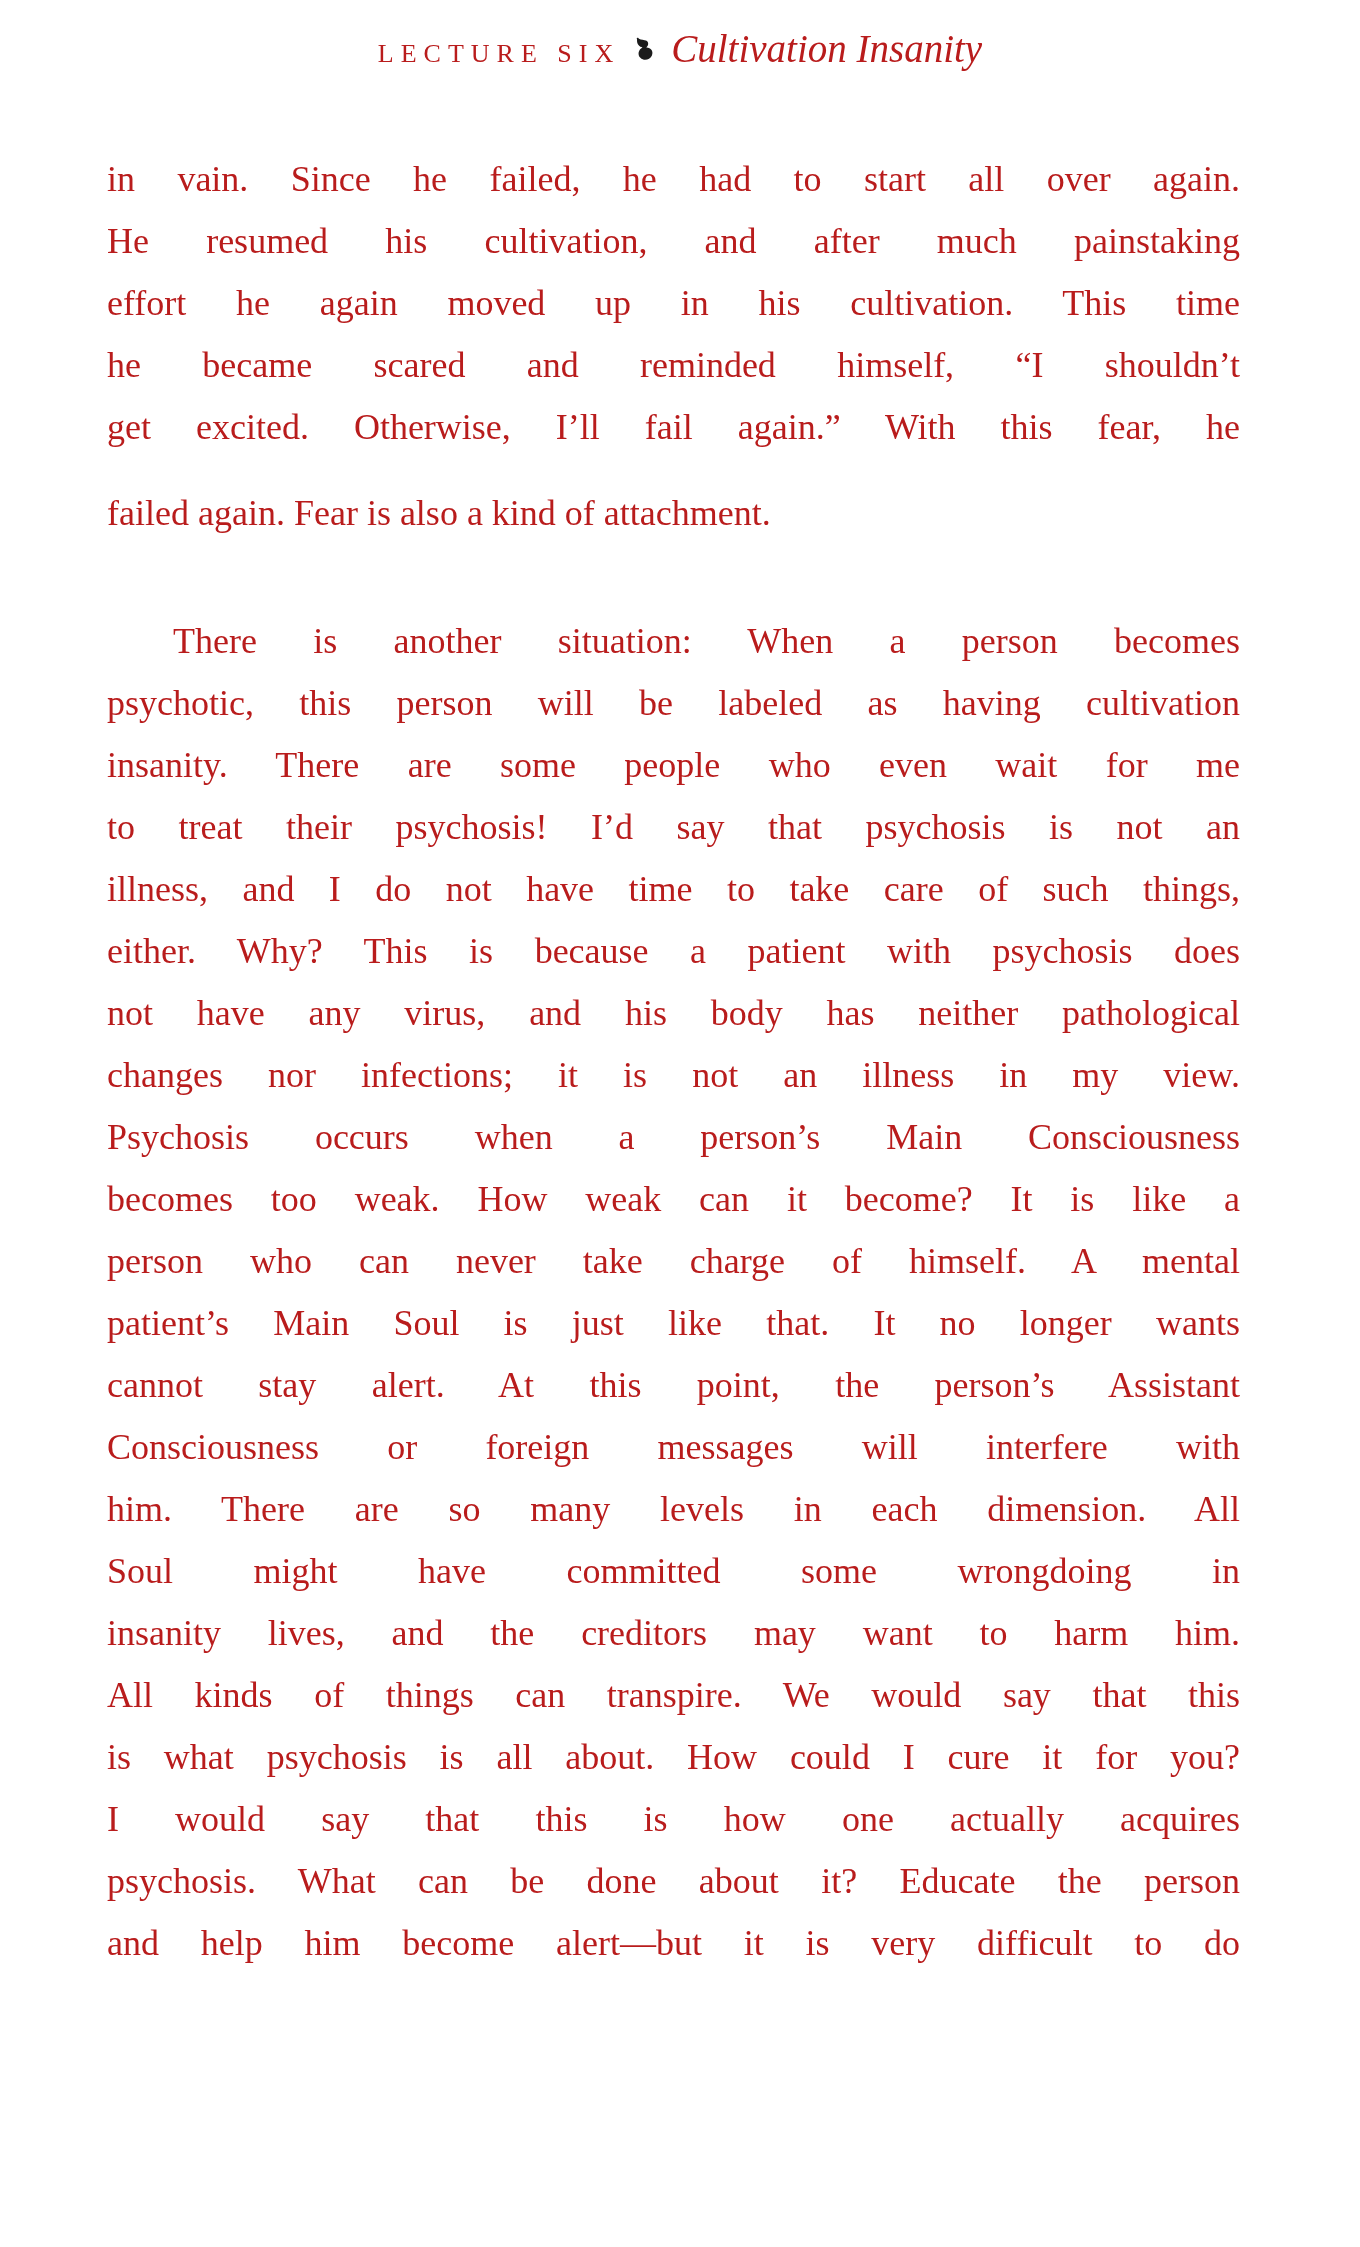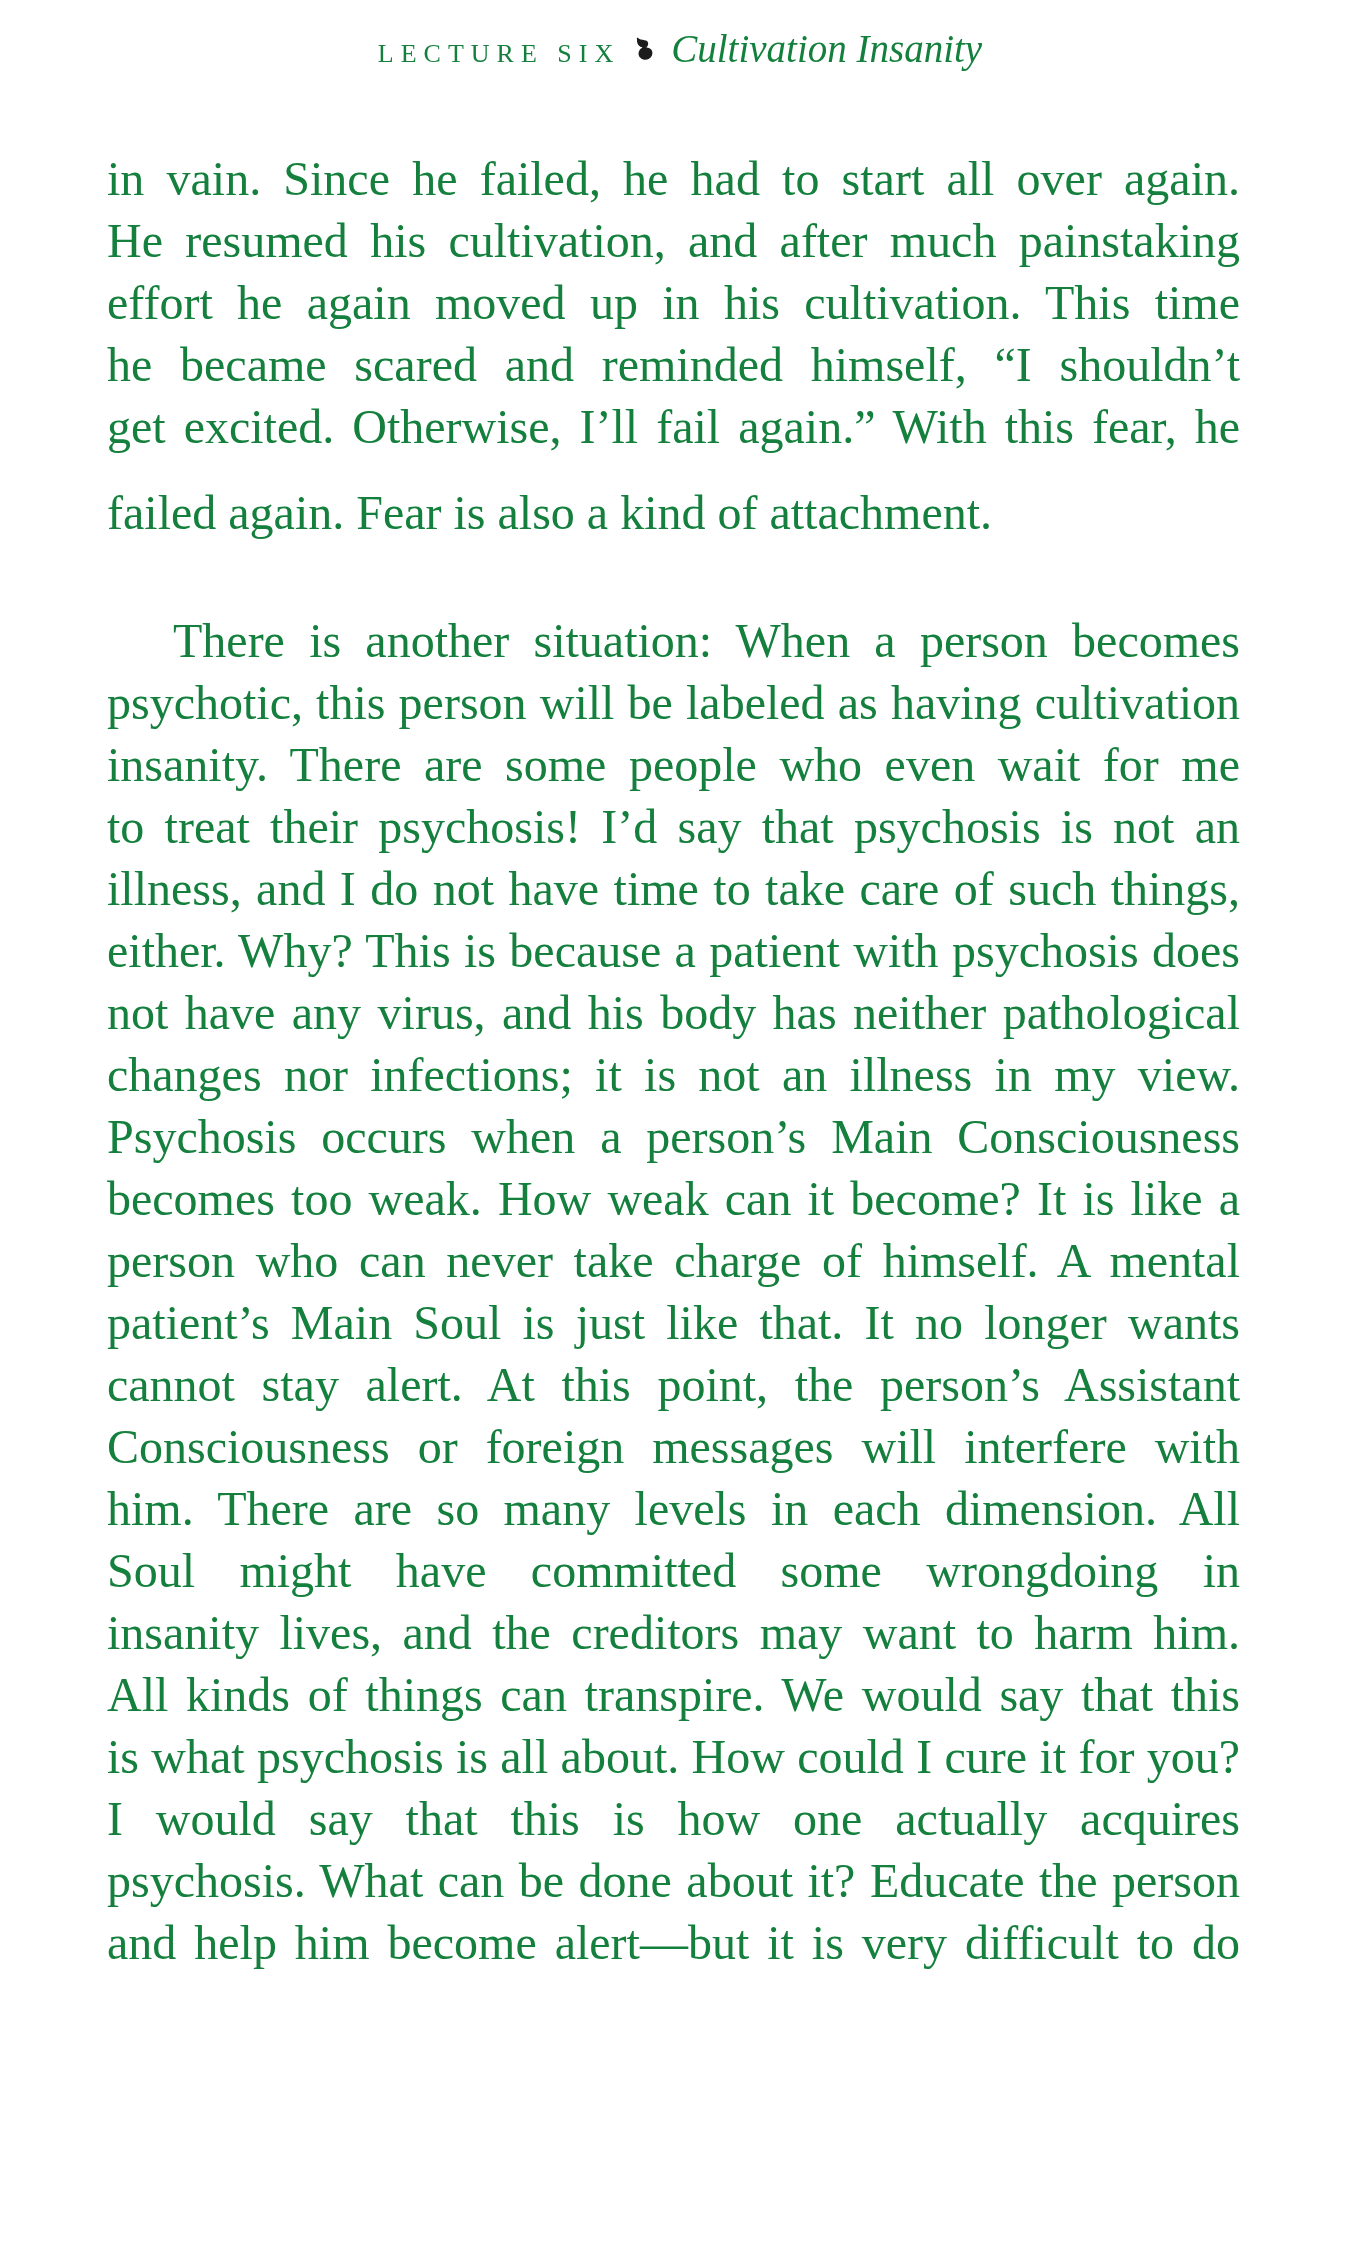--- a/index.html
+++ b/index.html
@@ -5,21 +5,21 @@
   html, body {
     margin: 0;
     padding: 0;
     background: #ffffff;
   }
   .page {
     position: relative;
     width: 1276px;
     height: 2247px;
     background: #ffffff;
-    color: #15803d;
+    color: #b91c1c;
     font-family: "Liberation Serif", "DejaVu Serif", serif;
     overflow: hidden;
   }
   .running-head {
     position: absolute;
     top: 26px;
     left: 0;
     width: 1360px;
     display: flex;
     justify-content: center;
@@ -40,21 +40,21 @@
   }
   .chapter-title {
     font-style: italic;
     font-size: 39px;
   }
   .body-text {
     position: absolute;
     top: 148px;
     left: 107px;
     width: 1133px;
-    font-size: 48px;
+    font-size: 36px;
     line-height: 62px;
   }
   .para { margin: 0; }
   .para + .para { margin-top: 66px; }
   .line {
     height: 62px;
     overflow: hidden;
     text-align: justify;
     text-align-last: justify;
   }

